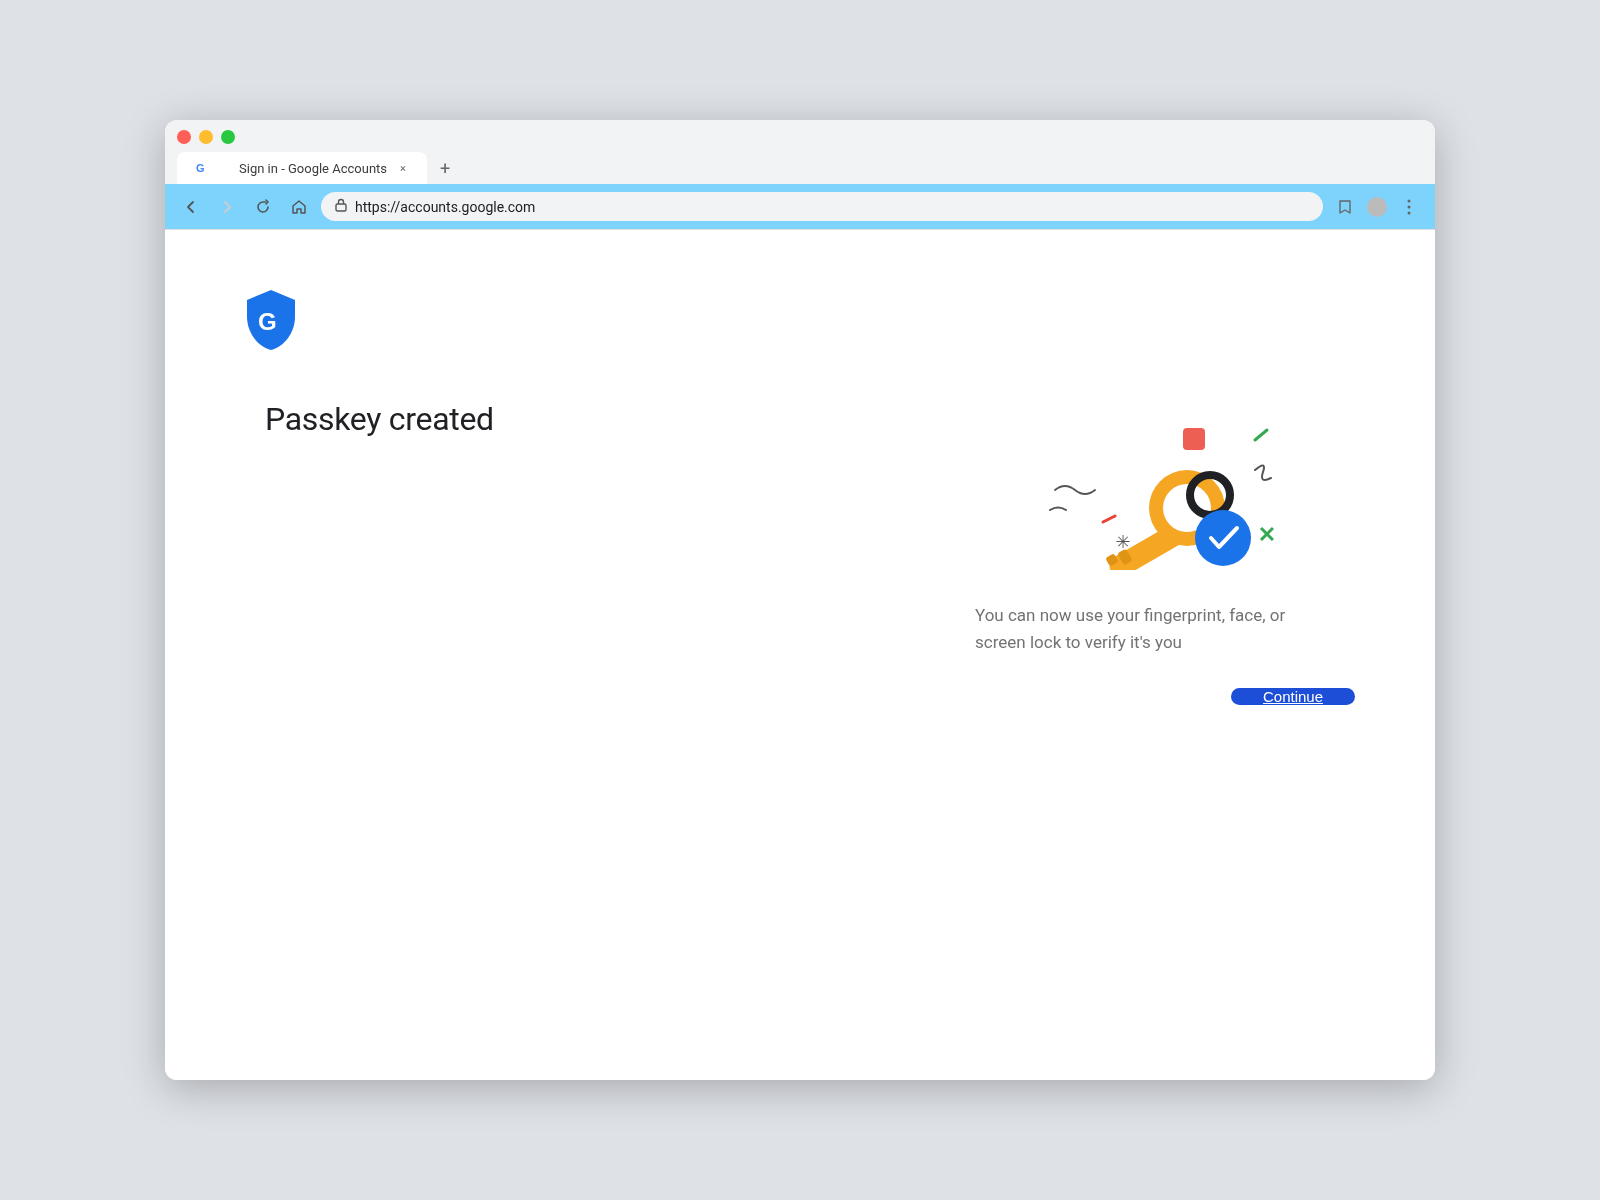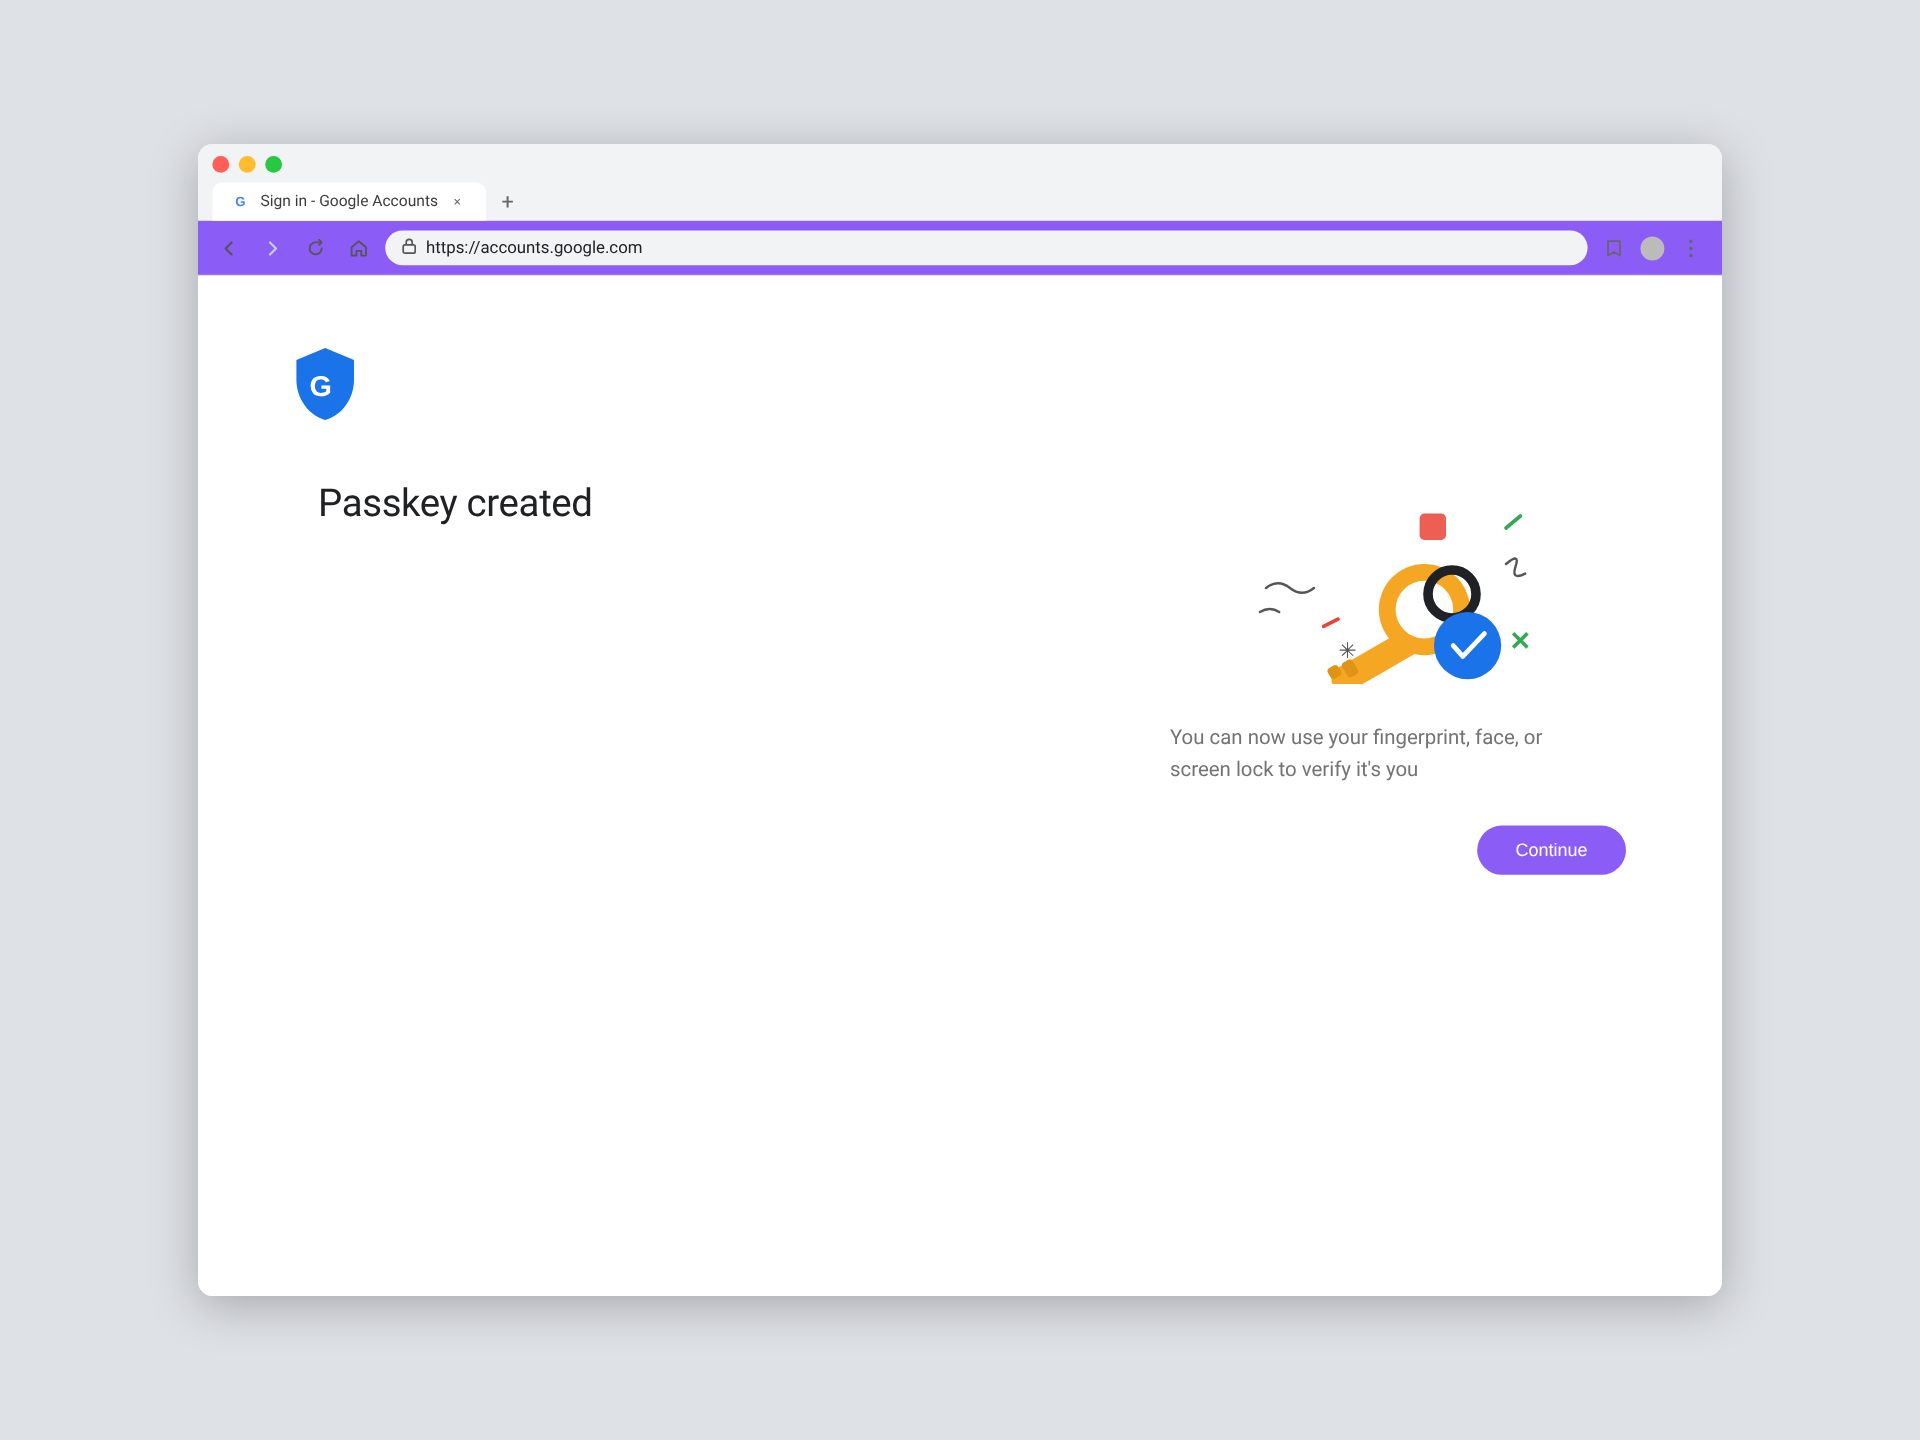--- a/index.html
+++ b/index.html
@@ -76,20 +76,21 @@
       align-items: center;
       justify-content: center;
     }
 
     .tab-title {
       flex: 1;
       white-space: nowrap;
       overflow: hidden;
       text-overflow: ellipsis;
       font-size: 13px;
+      margin-left: 22px;
     }
 
     .tab-close {
       width: 16px;
       height: 16px;
       border-radius: 50%;
       display: flex;
       align-items: center;
       justify-content: center;
       cursor: pointer;
@@ -107,21 +108,21 @@
       border-radius: 50%;
       cursor: pointer;
       font-size: 18px;
       color: #666;
       margin-left: 4px;
       margin-bottom: 2px;
     }
 
     
     .nav-bar {
-      background: #8b5cf6;
+      background: #7dd3fc;
       padding: 8px 12px;
       display: flex;
       align-items: center;
       gap: 8px;
       border-bottom: 1px solid #e0e0e0;
     }
 
     .nav-btn {
       width: 28px;
       height: 28px;
@@ -243,30 +244,31 @@
 
     .description-text {
       font-size: 17px;
       color: #737373;
       text-align: left;
       line-height: 1.6;
       max-width: 360px;
     }
 
     .continue-btn {
-      background: #8b5cf6;
+      background: #1d4ed8;
       color: #ffffff;
       border: none;
       border-radius: 24px;
-      padding: 12px 32px;
+      padding: 0 32px;
       font-size: 15px;
       font-weight: 500;
       cursor: pointer;
       align-self: flex-end;
       min-width: 120px;
+      text-decoration: underline;
     }
   </style>
 </head>
 <body>
 
 <div class="browser-window">
 
   <div class="title-bar">
     <div class="traffic-lights">
       <div class="traffic-light tl-close"></div>

